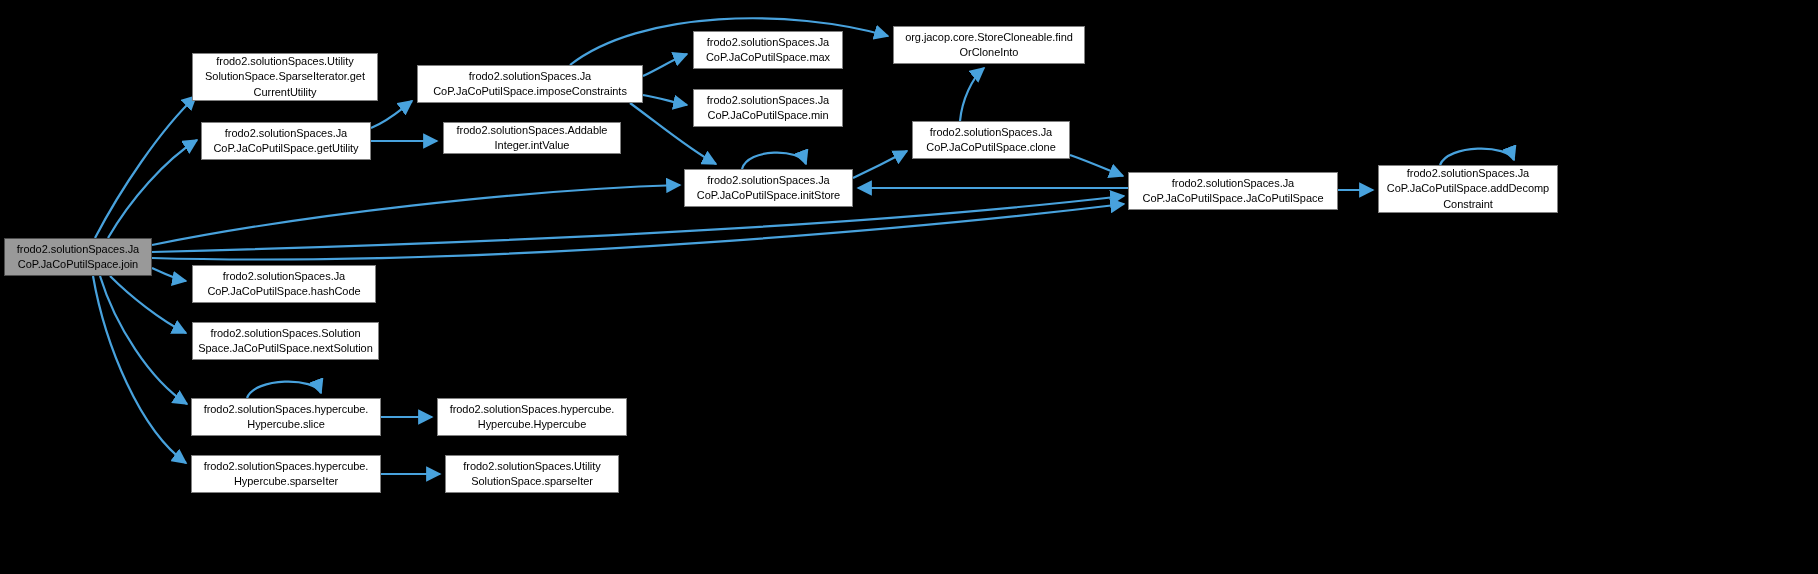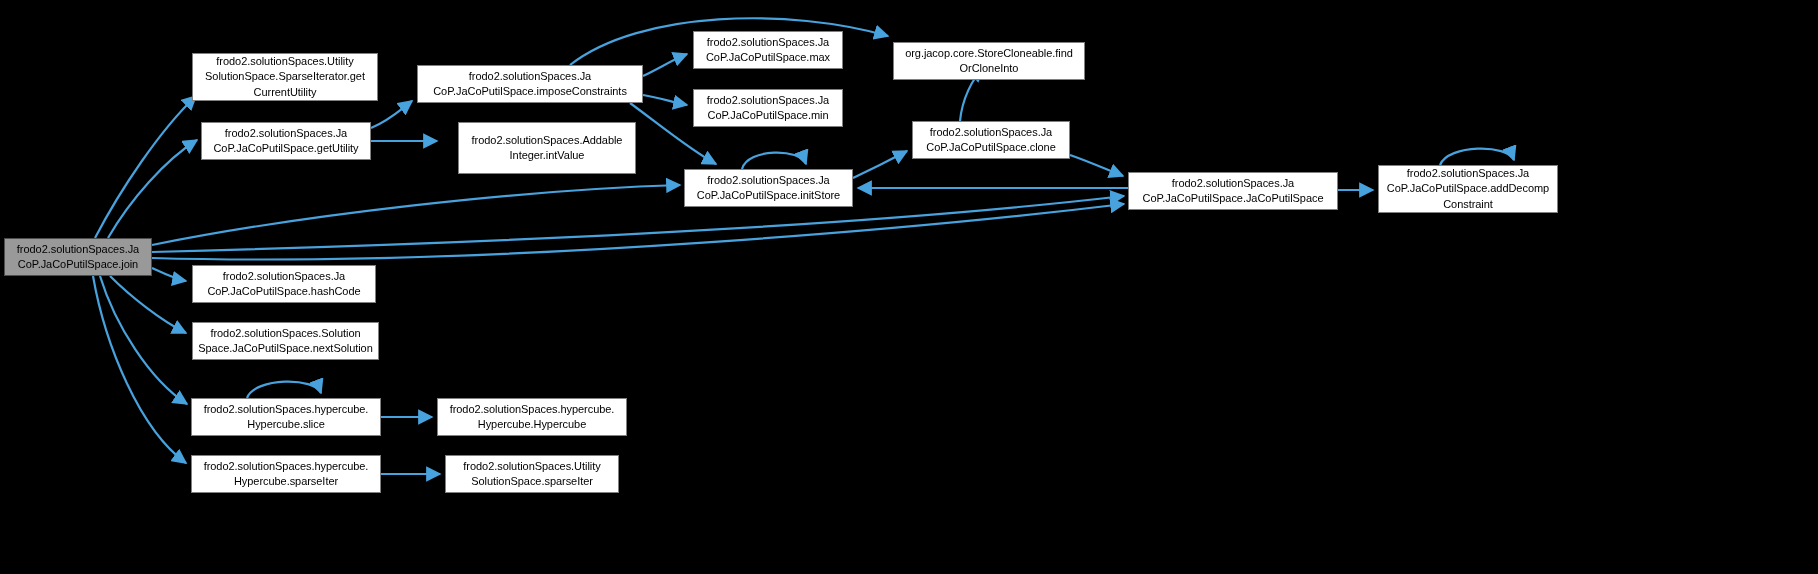--- a/index.html
+++ b/index.html
@@ -128,36 +128,36 @@
   <div class="node" style="left:201px;top:122px;width:170px;height:38px;">
     <span class="node-label">frodo2.solutionSpaces.Ja
 CoP.JaCoPutilSpace.getUtility</span>
   </div>
 
   <div class="node" style="left:417px;top:65px;width:226px;height:38px;">
     <span class="node-label">frodo2.solutionSpaces.Ja
 CoP.JaCoPutilSpace.imposeConstraints</span>
   </div>
 
-  <div class="node" style="left:443px;top:122px;width:178px;height:52px;margin-left:15px;">
+  <div class="node" style="left:443px;top:122px;width:178px;height:32px;">
     <span class="node-label">frodo2.solutionSpaces.Addable
 Integer.intValue</span>
   </div>
 
   <div class="node" style="left:693px;top:31px;width:150px;height:38px;">
     <span class="node-label">frodo2.solutionSpaces.Ja
 CoP.JaCoPutilSpace.max</span>
   </div>
 
   <div class="node" style="left:693px;top:89px;width:150px;height:38px;">
     <span class="node-label">frodo2.solutionSpaces.Ja
 CoP.JaCoPutilSpace.min</span>
   </div>
 
-  <div class="node" style="left:893px;top:26px;width:192px;height:38px;margin-top:16px;">
+  <div class="node" style="left:893px;top:26px;width:192px;height:38px;">
     <span class="node-label">org.jacop.core.StoreCloneable.find
 OrCloneInto</span>
   </div>
 
   <div class="node" style="left:684px;top:169px;width:169px;height:38px;">
     <span class="node-label">frodo2.solutionSpaces.Ja
 CoP.JaCoPutilSpace.initStore</span>
   </div>
 
   <div class="node" style="left:912px;top:121px;width:158px;height:38px;">

